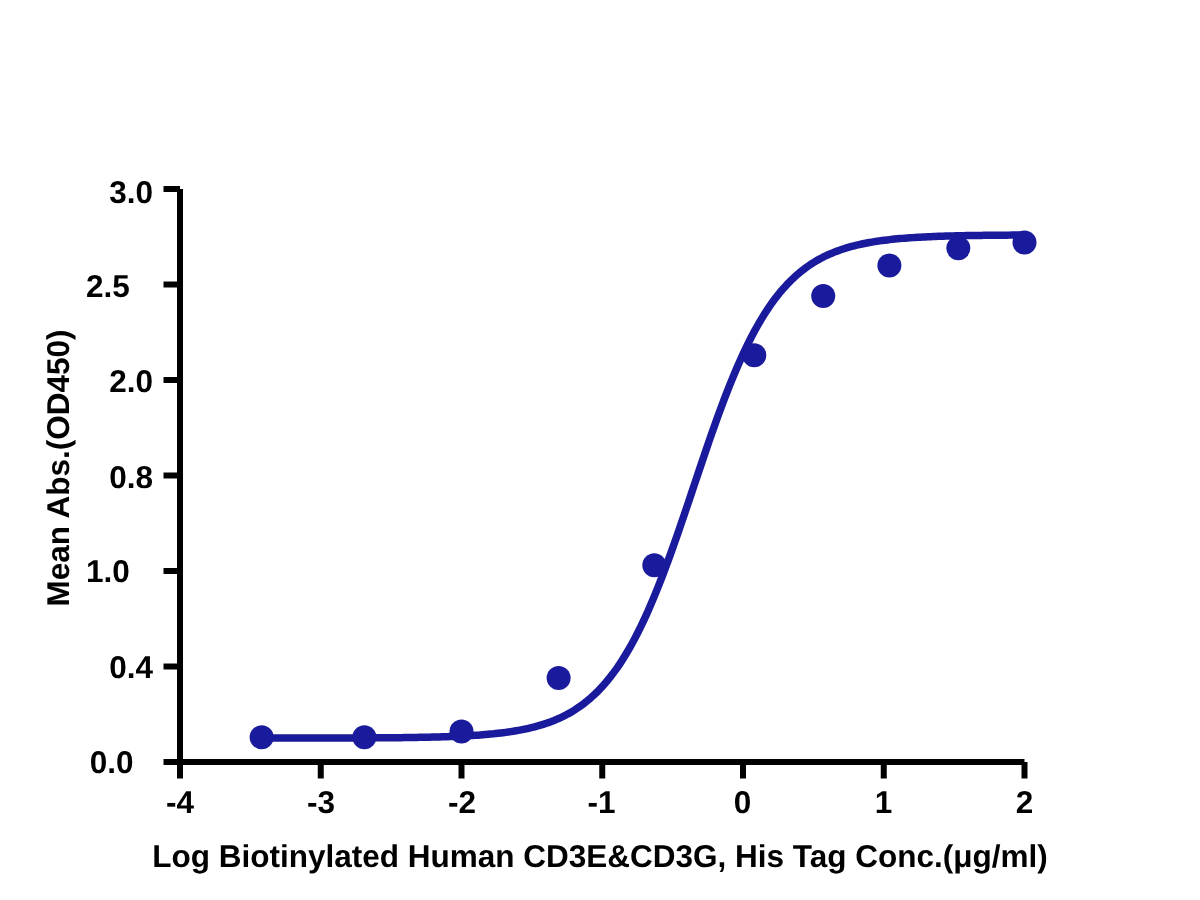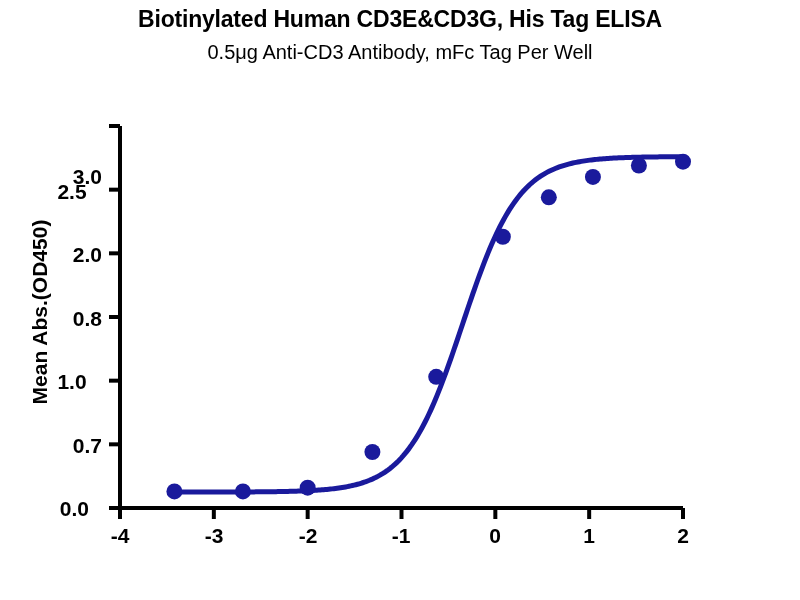--- a/index.html
+++ b/index.html
@@ -84,31 +84,30 @@
     position: absolute;
     left: 0;
     top: 0;
   }
 </style>
 </head>
 <body>
 
 <div id="figure">
 
-  <div class="title">Biotinylated Human CD3E&amp;CD3G, His Tag ELISA</div>
-  <div class="subtitle">0.5μg Anti-CD3 Antibody, mFc Tag Per Well</div>
 
   <div class="ylabel">Mean Abs.(OD450)</div>
+  <div class="xlabel">Log Biotinylated Human CD3E&amp;CD3G, His Tag Conc.(μg/ml)</div>
 
-  <div class="ytick-label" style="left:42px; top:118px;margin-top:48px;">3.0</div>
+  <div class="ytick-label" style="left:42px; top:118px;">3.0</div>
   <div class="ytick-label" style="left:42px; top:181px;text-align:center;">2.5</div>
   <div class="ytick-label" style="left:42px; top:244px;">2.0</div>
   <div class="ytick-label" style="left:42px; top:308px;">0.8</div>
   <div class="ytick-label" style="left:42px; top:371px;text-align:center;">1.0</div>
-  <div class="ytick-label" style="left:42px; top:435px;">0.7</div>
+  <div class="ytick-label" style="left:42px; top:435px;">0.4</div>
   <div class="ytick-label" style="left:29px; top:498px;">0.0</div>
 
   <div class="xtick-label" style="left:100px; top:525px;">-4</div>
   <div class="xtick-label" style="left:194px; top:525px;">-3</div>
   <div class="xtick-label" style="left:288px; top:525px;">-2</div>
   <div class="xtick-label" style="left:381px; top:525px;">-1</div>
   <div class="xtick-label" style="left:475px; top:525px;">0</div>
   <div class="xtick-label" style="left:569px; top:525px;">1</div>
   <div class="xtick-label" style="left:663px; top:525px;">2</div>
 

